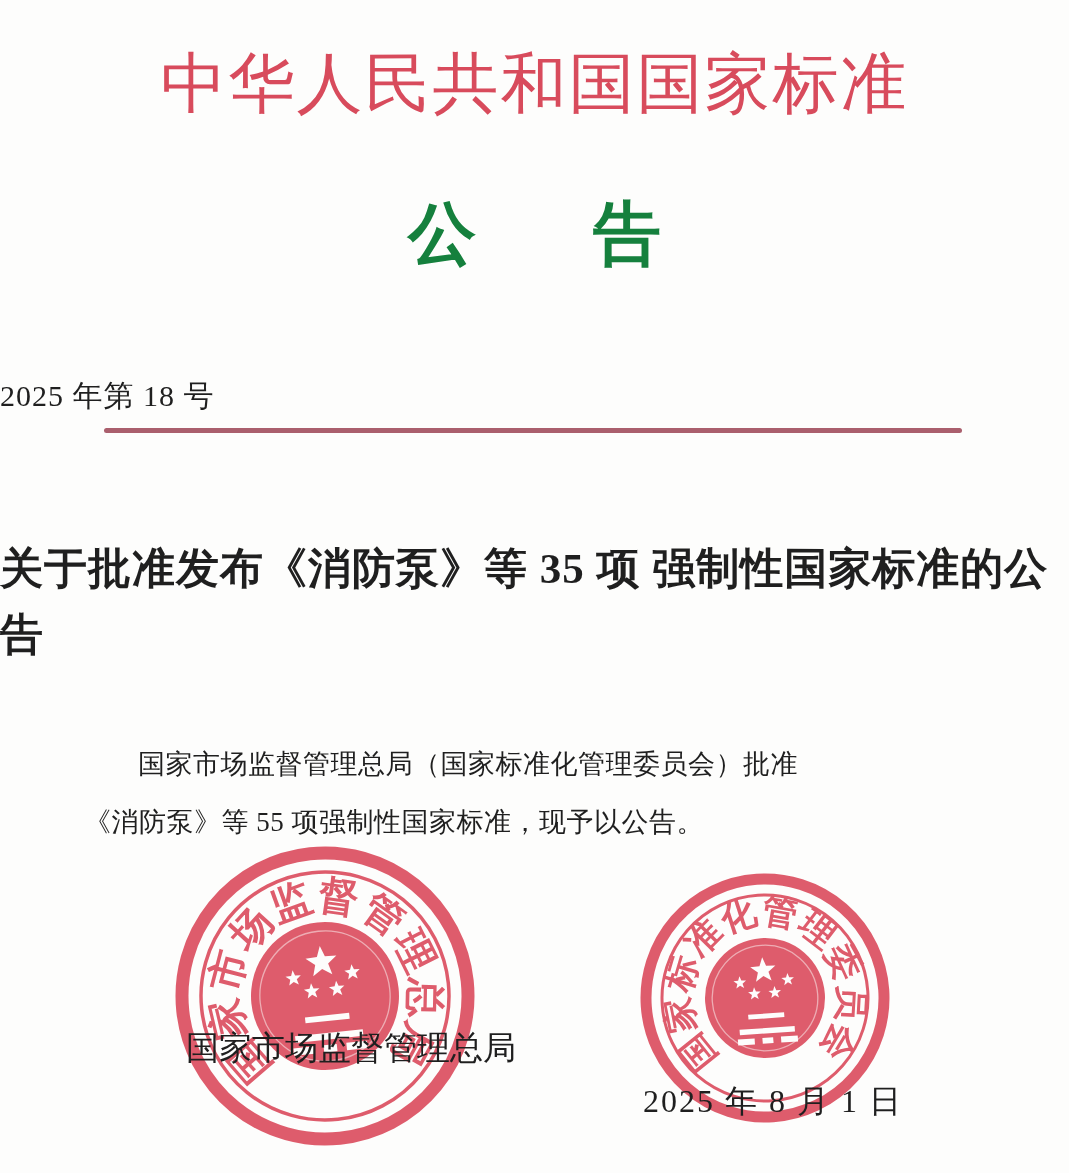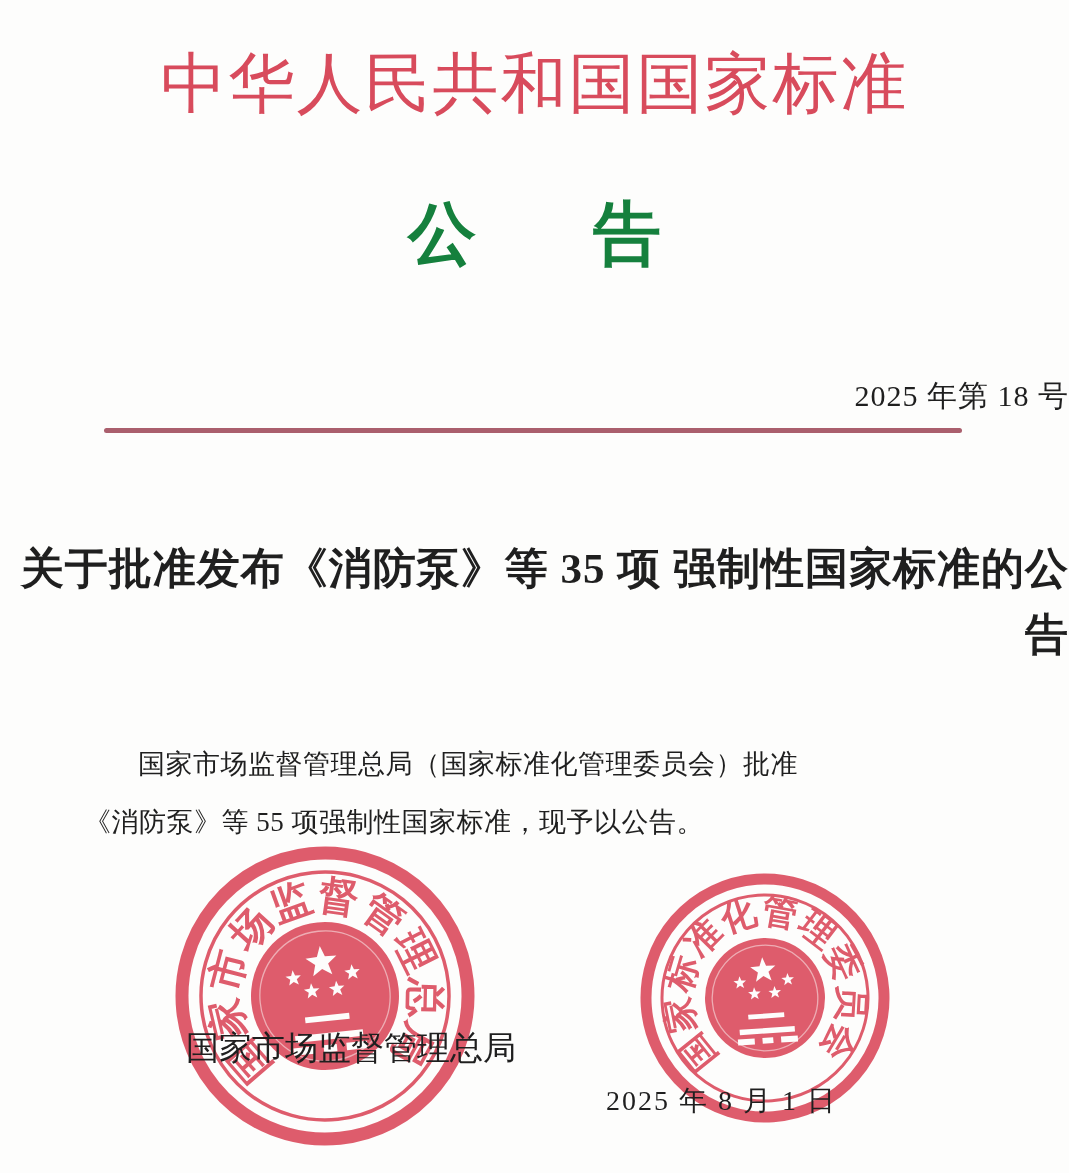--- a/index.html
+++ b/index.html
@@ -24,33 +24,33 @@
     position:absolute;top:162px;left:0;width:100%;
     text-align:center;
     font-size:68px;line-height:86px;font-weight:700;
     color:#15803d;
     word-spacing:100px;
     white-space:nowrap;
     margin-top:29px;
   }
   .issue-no{
     position:absolute;top:376px;left:0;width:100%;
-    text-align:right;
+    text-align:left;
     font-size:30px;line-height:40px;
     letter-spacing:1px;
   }
   .red-rule{
     position:absolute;top:428px;left:104px;
     width:858px;height:5px;
     background:#aa5f6d;
     border-radius:3px;
   }
   .doc-title{
     position:absolute;top:536px;left:0;width:100%;
-    text-align:right;
+    text-align:left;
     font-size:43px;line-height:66px;
     font-weight:700;
     letter-spacing:1px;
   }
   .doc-body{
     position:absolute;top:735px;left:84px;right:80px;
     font-size:27px;line-height:58px;
     letter-spacing:0.5px;
     text-align:left;
   }
@@ -68,22 +68,22 @@
     font-size:33px;line-height:34px;
     text-align:center;
     white-space:nowrap;
     z-index:1;
     margin-left:36px;
   }
   .sig-left{top:1031px;left:148px;width:334px;}
   .sig-right{top:1031px;left:606px;width:334px;}
   .sig-date{
     position:absolute;top:1084px;left:606px;width:334px;
-    font-size:28px;line-height:34px;
-    text-align:left;
+    font-size:32px;line-height:34px;
+    text-align:center;
     letter-spacing:2px;
     white-space:nowrap;
     z-index:1;
   }
   svg text{
     font-family:"Liberation Serif","DejaVu Serif",serif;
     font-weight:700;
   }
 </style>
 </head>

